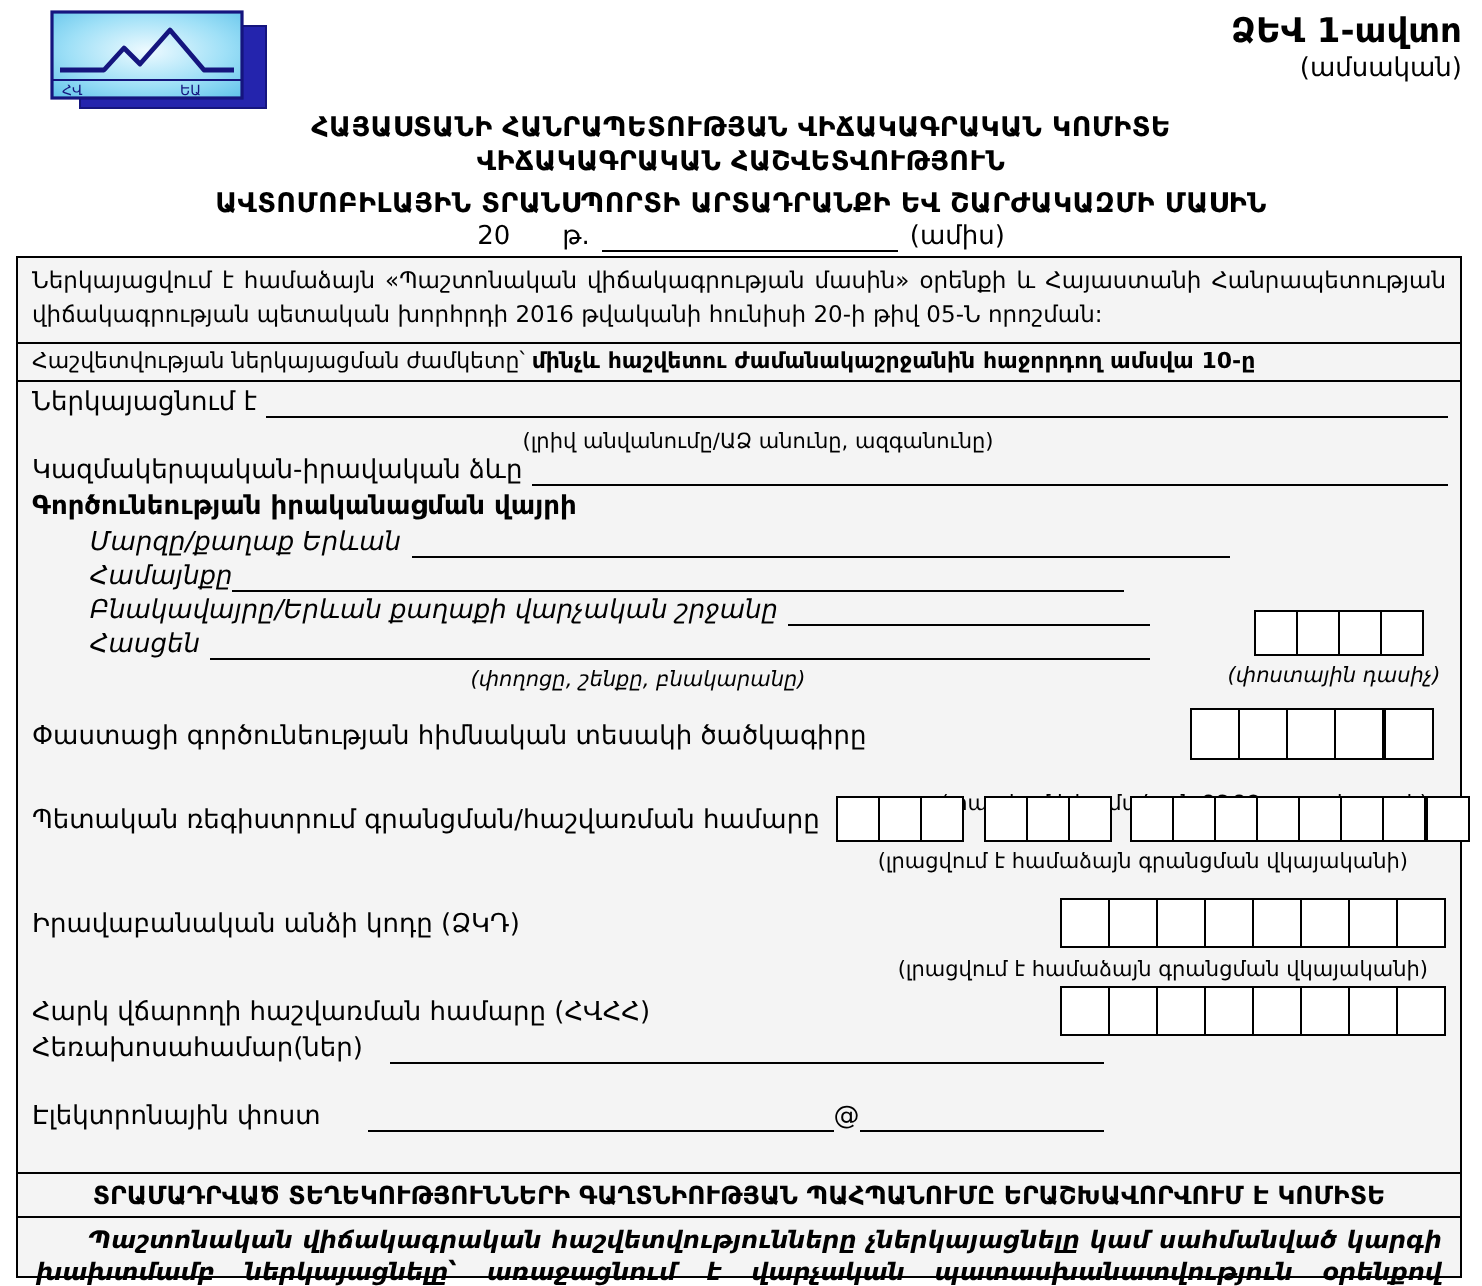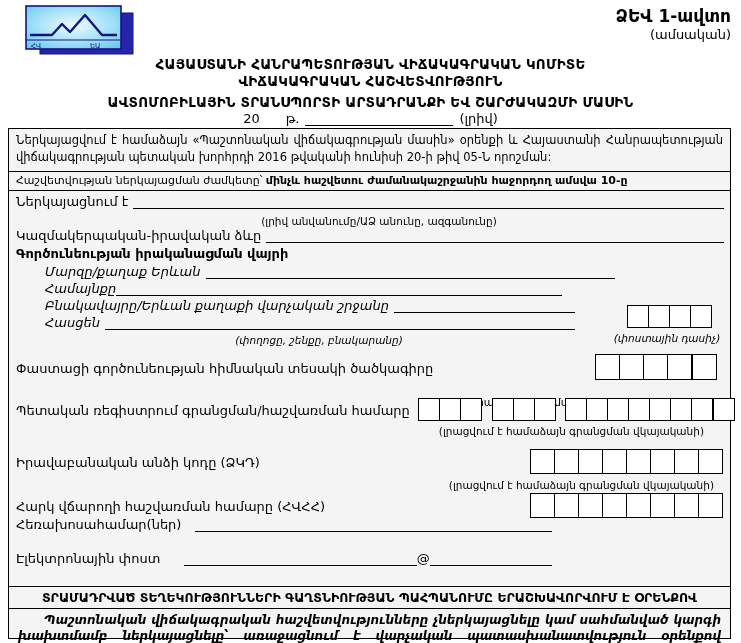--- a/index.html
+++ b/index.html
@@ -82,21 +82,21 @@
     <div class="form-code">
       <div class="code">ՁԵՎ 1-ավտո</div>
       <div class="period">(ամսական)</div>
     </div>
 
     <div class="c-line org1">ՀԱՅԱՍՏԱՆԻ ՀԱՆՐԱՊԵՏՈՒԹՅԱՆ ՎԻՃԱԿԱԳՐԱԿԱՆ ԿՈՄԻՏԵ</div>
     <div class="c-line ttl">ԱՎՏՈՄՈԲԻԼԱՅԻՆ ՏՐԱՆՍՊՈՐՏԻ ԱՐՏԱԴՐԱՆՔԻ ԵՎ ՇԱՐԺԱԿԱԶՄԻ ՄԱՍԻՆ</div>
     <div class="c-line org2">ՎԻՃԱԿԱԳՐԱԿԱՆ ՀԱՇՎԵՏՎՈՒԹՅՈՒՆ</div>
 
     <div class="date-line">
-      <span>20</span><span class="gap"></span><span>թ.</span><span class="dl"></span><span>(լրիվ)</span>
+      <span>20</span><span class="gap"></span><span>թ.</span><span class="dl"></span><span>(ամիս)</span>
     </div>
   </div>
 
   <div class="box">
 
     <div class="intro">Ներկայացվում է համաձայն «Պաշտոնական վիճակագրության մասին» օրենքի և Հայաստանի Հանրապետության վիճակագրության պետական խորհրդի 2016 թվականի հունիսի 20-ի թիվ 05-Ն որոշման:</div>
 
     <div class="deadline"><span>Հաշվետվության ներկայացման ժամկետը՝ </span><b>մինչև հաշվետու ժամանակաշրջանին հաջորդող ամսվա 10-ը</b></div>
 
     <div class="bd">
@@ -217,17 +217,17 @@
       </div>
 
       <div class="row" style="top:360px;right:178px;">
         <span>Էլեկտրոնային փոստ</span>
         <span class="line" style="margin-left:24px;flex:1.9;"></span>
         <span>@</span>
         <span class="line" style="margin-left:0;flex:1;"></span>
       </div>
     </div>
 
-    <div class="band">ՏՐԱՄԱԴՐՎԱԾ ՏԵՂԵԿՈՒԹՅՈՒՆՆԵՐԻ ԳԱՂՏՆԻՈՒԹՅԱՆ ՊԱՀՊԱՆՈՒՄԸ ԵՐԱՇԽԱՎՈՐՎՈՒՄ Է ՕՐԵՆՔՈՎ</div>
+    <div class="band">ՏՐԱՄԱԴՐՎԱԾ ՏԵՂԵԿՈՒԹՅՈՒՆՆԵՐԻ ԳԱՂՏՆԻՈՒԹՅԱՆ ՊԱՀՊԱՆՈՒՄԸ ԵՐԱՇԽԱՎՈՐՎՈՒՄ Է ԿՈՄԻՏԵ</div>
 
     <div class="note">Պաշտոնական վիճակագրական հաշվետվությունները չներկայացնելը կամ սահմանված կարգի խախտմամբ ներկայացնելը՝ առաջացնում է վարչական պատասխանատվություն օրենքով սահմանված կարգով:</div>
   </div>
 </div>
 
 </body></html>

